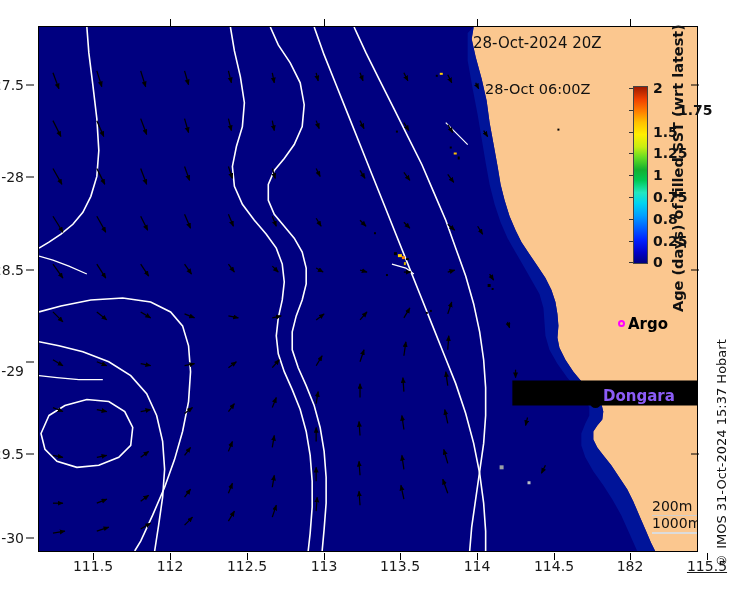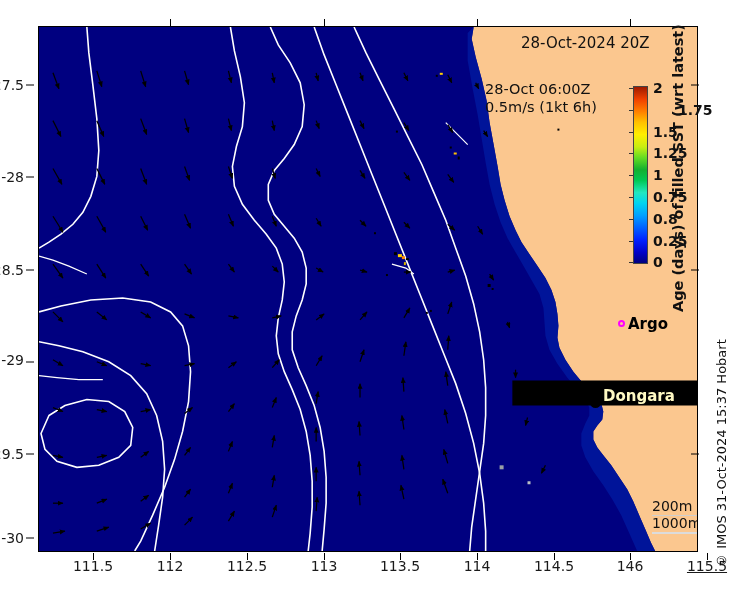--- a/index.html
+++ b/index.html
@@ -31,40 +31,40 @@
     position:absolute;top:558px;transform:translateX(-50%);
     font-size:14px;color:#1a1a1a;white-space:nowrap;
   }
   .xtickmark{position:absolute;top:553px;width:1px;height:7px;background:#000;}
   .xtickmark.top{top:19px;height:7px;}
   .rtickmark{position:absolute;left:691px;width:8px;height:1px;background:#000;transform:translateY(-50%);}
 
   
   .title-date{
     position:absolute;left:472px;top:33px;font-size:15px;color:#111;
-    font-weight:400;white-space:nowrap;padding-left:48px;
+    font-weight:400;white-space:nowrap;
   }
   .ann-block{
     position:absolute;left:484px;top:80px;font-size:14.5px;color:#111;
     line-height:17.5px;white-space:nowrap;
   }
   .ann-arrow{position:absolute;left:492px;top:130px;width:34px;height:12px;}
 
   .argo-row{position:absolute;left:617px;top:314px;height:20px;}
   .argo-marker{
     position:absolute;left:0;top:5px;width:7px;height:7px;border-radius:50%;
     border:2px solid #ff00ff;box-sizing:border-box;background:transparent;
   }
   .argo-label{position:absolute;left:10px;top:0;font-size:15px;font-weight:bold;color:#000;}
 
   .dongara-marker{
     position:absolute;left:589px;top:396px;width:11px;height:11px;border-radius:50%;
     background:#000;
   }
-  .dongara-label{position:absolute;left:602px;top:386px;font-size:15px;font-weight:bold;color:#fef9c3;}
+  .dongara-label{position:absolute;left:602px;top:386px;font-size:15px;font-weight:bold;color:#8b5cf6;}
 
   .depthkey{position:absolute;left:651px;top:497px;width:60px;font-size:14px;color:#111;line-height:17px;}
   .depthkey div{white-space:nowrap;}
   .dk-line1{position:absolute;left:651px;top:514px;width:48px;height:1px;background:#cfcfcf;}
   .dk-line2{position:absolute;left:651px;top:531px;width:48px;height:1.5px;background:#dcdcdc;}
 
   
   .cb-wrap{position:absolute;left:633px;top:86px;width:15px;height:178px;}
   .cb-bar{
     position:absolute;left:0;top:0;width:15px;height:178px;border:1px solid #444;
@@ -321,21 +321,20 @@
           <line x1="446" y1="104" x2="450" y2="110"></line>
           <line x1="438" y1="56" x2="441" y2="62"></line>
         </g>
       </svg>
     </div>
 
     <div class="title-date" style="left:434px;top:7px;">28-Oct-2024 20Z</div>
 
     <div class="ann-block" style="left:446px;top:54px;">
       <div>28-Oct 06:00Z</div>
-      <div>0.5m/s (1kt 6h)</div>
     </div>
     <svg class="ann-arrow" style="left:454px;top:104px;" viewBox="0 0 34 12">
       <line x1="1" y1="6" x2="27" y2="6" stroke="#000" stroke-width="1.3"></line>
       <path d="M26,2.6 L32,6 L26,9.4 z" fill="#000"></path>
     </svg>
 
     <div class="argo-row" style="left:579px;top:288px;">
       <span class="argo-marker"></span>
       <span class="argo-label">Argo</span>
     </div>
@@ -348,21 +347,21 @@
       <div>1000m</div>
     </div>
     <div class="dk-line1" style="left:613px;top:488px;"></div>
     <div class="dk-line2" style="left:613px;top:505px;"></div>
   </div>
 
   <div class="ylabels">
     <span class="ytick" style="top:85px;">-27.5</span>
     <span class="ytick" style="top:177px;">-28</span>
     <span class="ytick" style="top:270px;">-28.5</span>
-    <span class="ytick" style="top:360px;">-29</span>
+    <span class="ytick" style="top:371px;">-29</span>
     <span class="ytick" style="top:454px;">-29.5</span>
     <span class="ytick" style="top:538px;">-30</span>
 
     <span class="ytickmark" style="top:85px;"></span>
     <span class="ytickmark" style="top:177px;"></span>
     <span class="ytickmark" style="top:270px;"></span>
     <span class="ytickmark" style="top:362px;"></span>
     <span class="ytickmark" style="top:454px;"></span>
     <span class="ytickmark" style="top:538px;"></span>
   </div>
@@ -372,21 +371,21 @@
   <span class="rtickmark" style="top:454px;"></span>
 
   <div class="xlabels">
     <span class="xtick" style="left:79px;">111.5</span>
     <span class="xtick" style="left:156px;">112</span>
     <span class="xtick" style="left:233px;">112.5</span>
     <span class="xtick" style="left:310px;">113</span>
     <span class="xtick" style="left:386px;">113.5</span>
     <span class="xtick" style="left:463px;">114</span>
     <span class="xtick" style="left:540px;">114.5</span>
-    <span class="xtick" style="left:616px;">146</span>
+    <span class="xtick" style="left:616px;">182</span>
     <span class="xtick" style="left:693px;text-decoration:underline;">115.5</span>
 
     <span class="xtickmark" style="left:79px;"></span>
     <span class="xtickmark" style="left:156px;"></span>
     <span class="xtickmark" style="left:233px;"></span>
     <span class="xtickmark" style="left:310px;"></span>
     <span class="xtickmark" style="left:386px;"></span>
     <span class="xtickmark" style="left:463px;"></span>
     <span class="xtickmark" style="left:540px;"></span>
     <span class="xtickmark" style="left:616px;"></span>

